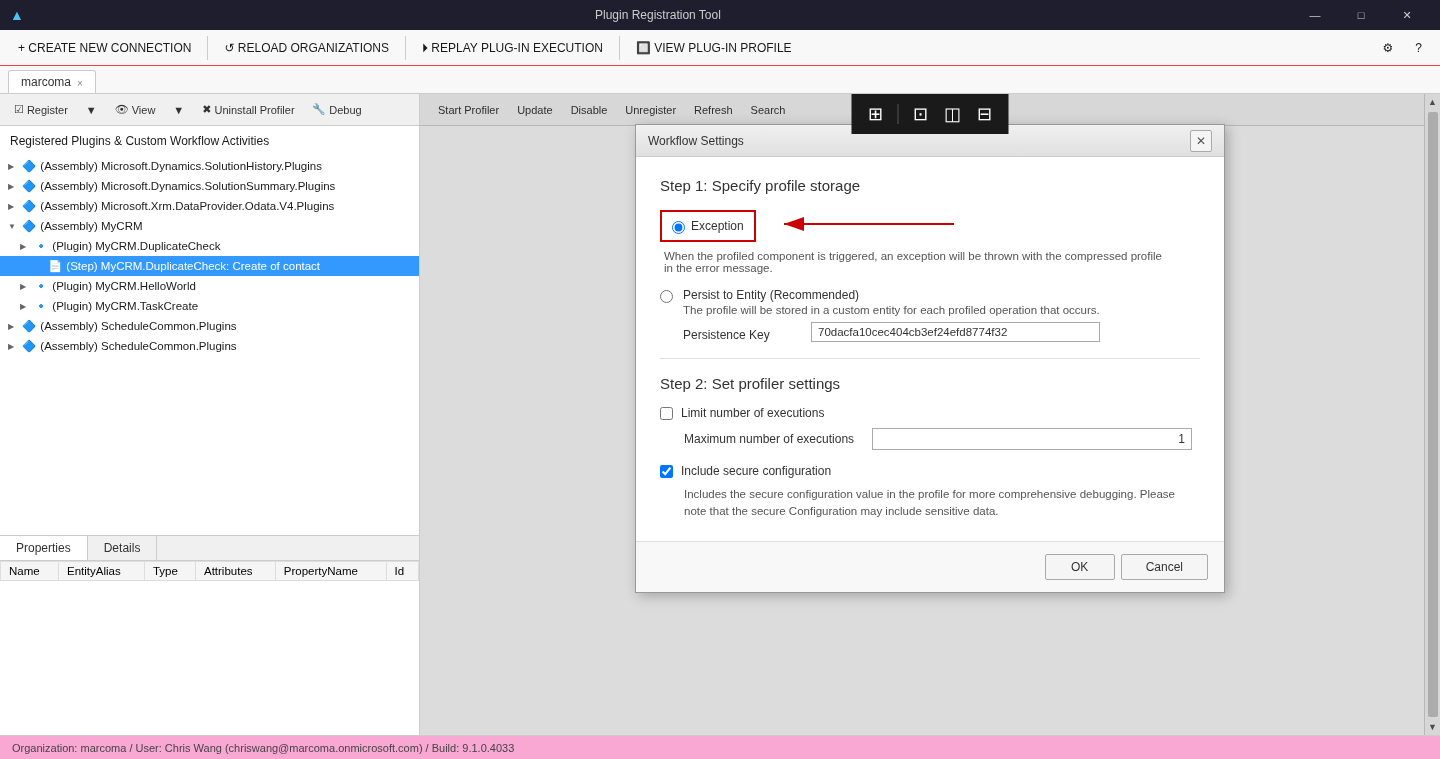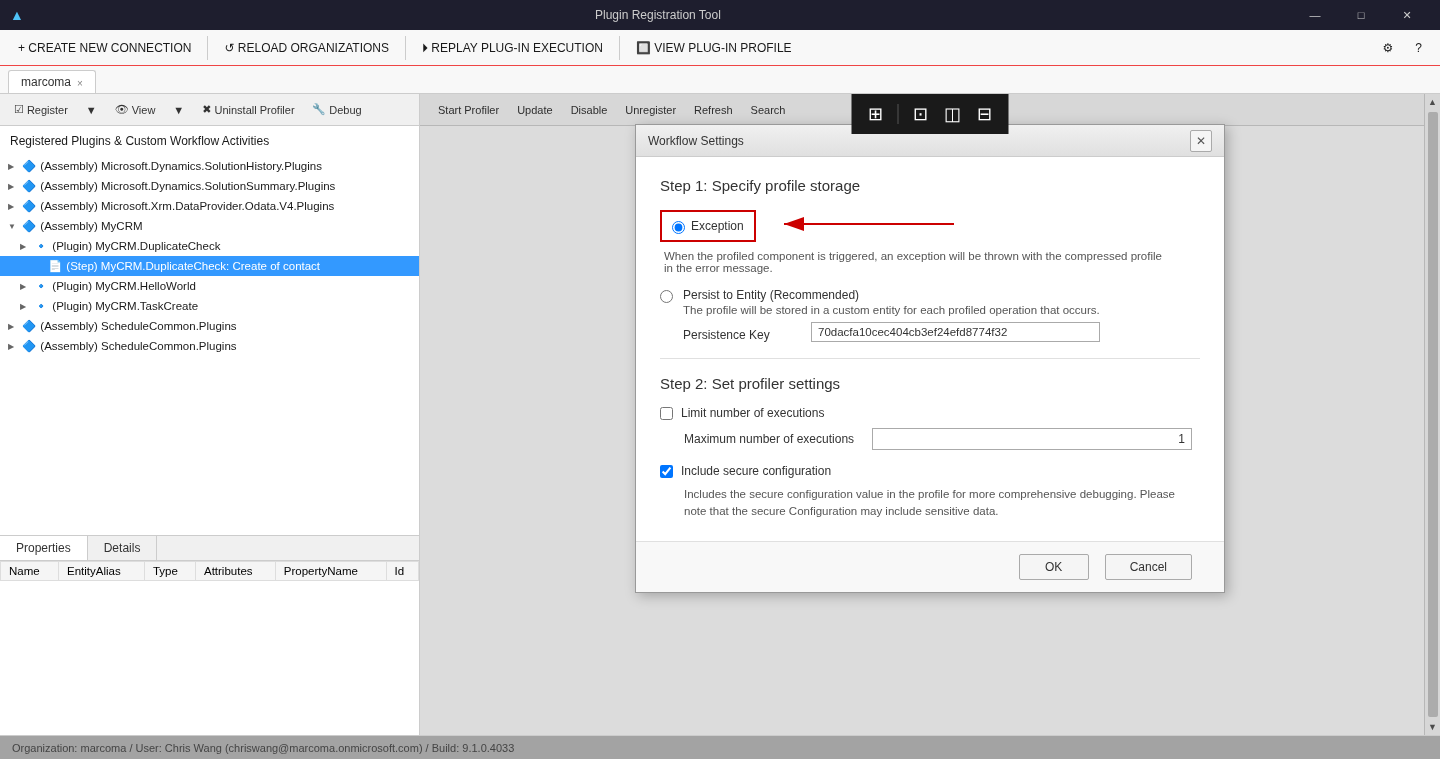--- a/index.html
+++ b/index.html
@@ -143,21 +143,21 @@
       width: 16px;
       background: #f0f0f0;
       border-left: 1px solid #ccc;
       display: flex; flex-direction: column; align-items: center;
     }
     .scrollbar-arrow { width: 16px; height: 16px; display: flex; align-items: center; justify-content: center; cursor: pointer; font-size: 9px; color: #555; }
     .scrollbar-thumb { flex: 1; background: #c0c0c0; margin: 2px; border-radius: 2px; width: 10px; }
 
     
     .status-bar {
-      background: #a3a3a3;
+      background: #f9a8d4;
       border-top: 1px solid #ccc;
       height: 24px;
       display: flex;
       align-items: center;
       padding: 0 12px;
       font-size: 11px;
       color: #444;
     }
 
     
@@ -253,24 +253,24 @@
       font-size: 12px; color: #333; background: #fff; text-align: right;
     }
 
     .secure-desc {
       font-size: 11.5px; color: #555; margin-left: 24px; line-height: 1.5;
       max-width: 500px;
     }
 
     .dialog-footer {
       border-top: 1px solid #e0e0e0;
-      padding: 12px 32px;
+      padding: 12px 16px;
       display: flex;
       justify-content: flex-end;
-      gap: 16px;
+      gap: 6px;
       background: #f8f8f8;
     }
     .dialog-btn {
       padding: 5px 24px; border: 1px solid #aaa; background: #f5f5f5;
       cursor: pointer; font-size: 12px; color: #333; border-radius: 2px;
       min-width: 70px;
     }
 
     
     .icon-toolbar-float {

